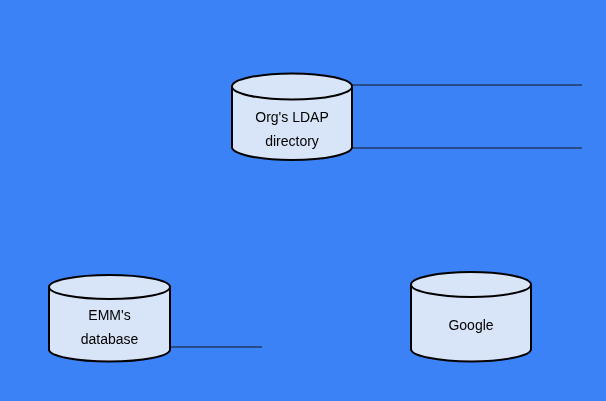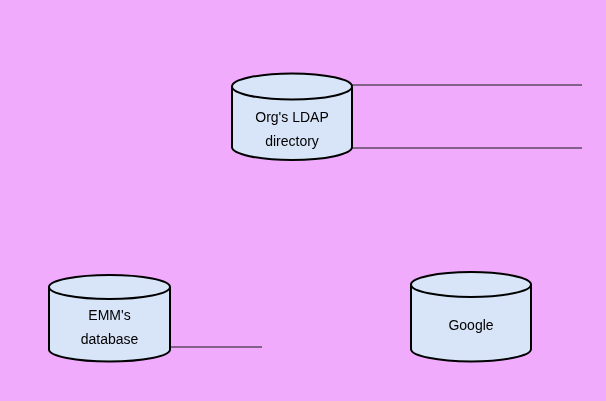--- a/index.html
+++ b/index.html
@@ -4,21 +4,21 @@
 <style>
   html, body {
     margin: 0;
     padding: 0;
     background: #000000;
   }
   .canvas {
     position: relative;
     width: 606px;
     height: 401px;
-    background: #f0abfc;
+    background: #3b82f6;
     overflow: hidden;
     font-family: "Liberation Sans", "DejaVu Sans", sans-serif;
   }
   svg { display: block; }
   .cyl-fill {
     stroke: none;
   }
   .cyl-stroke {
     fill: none;
     stroke: #000000;

